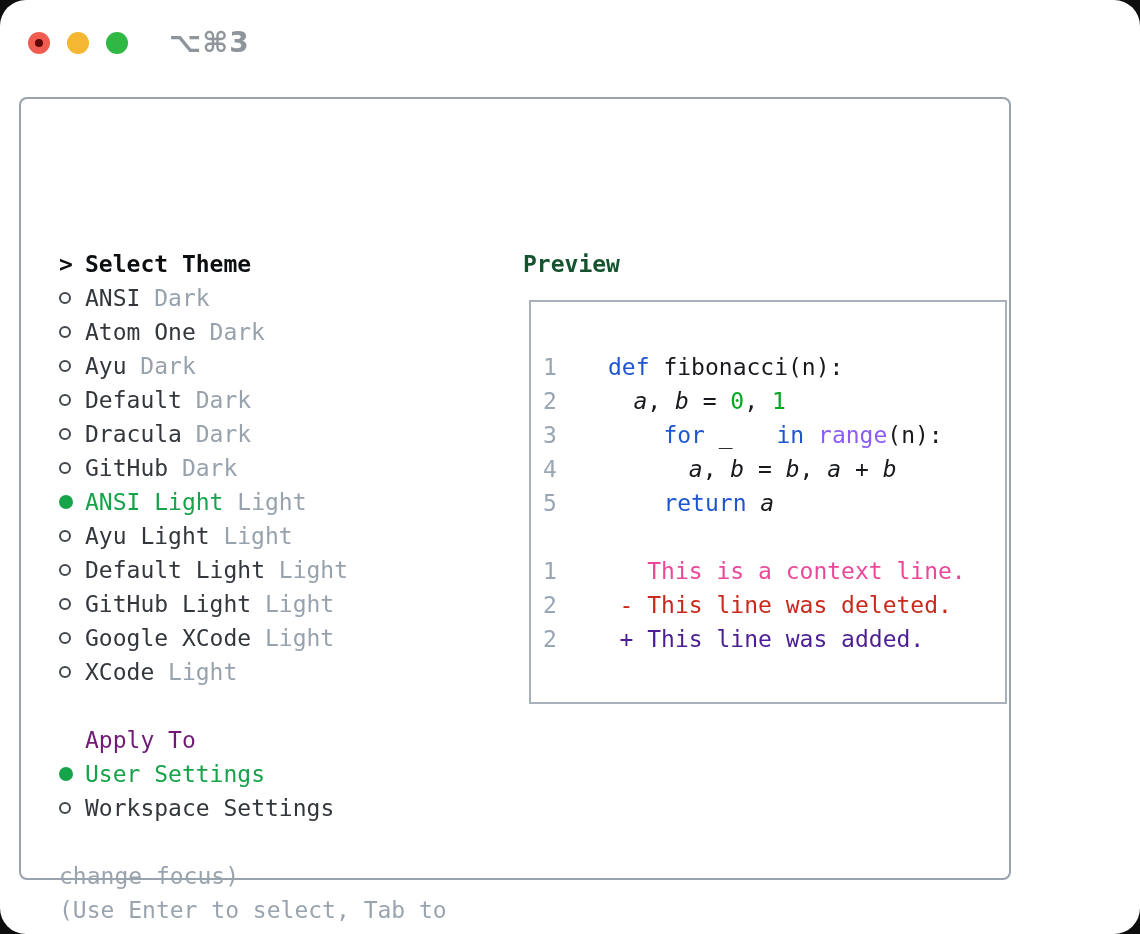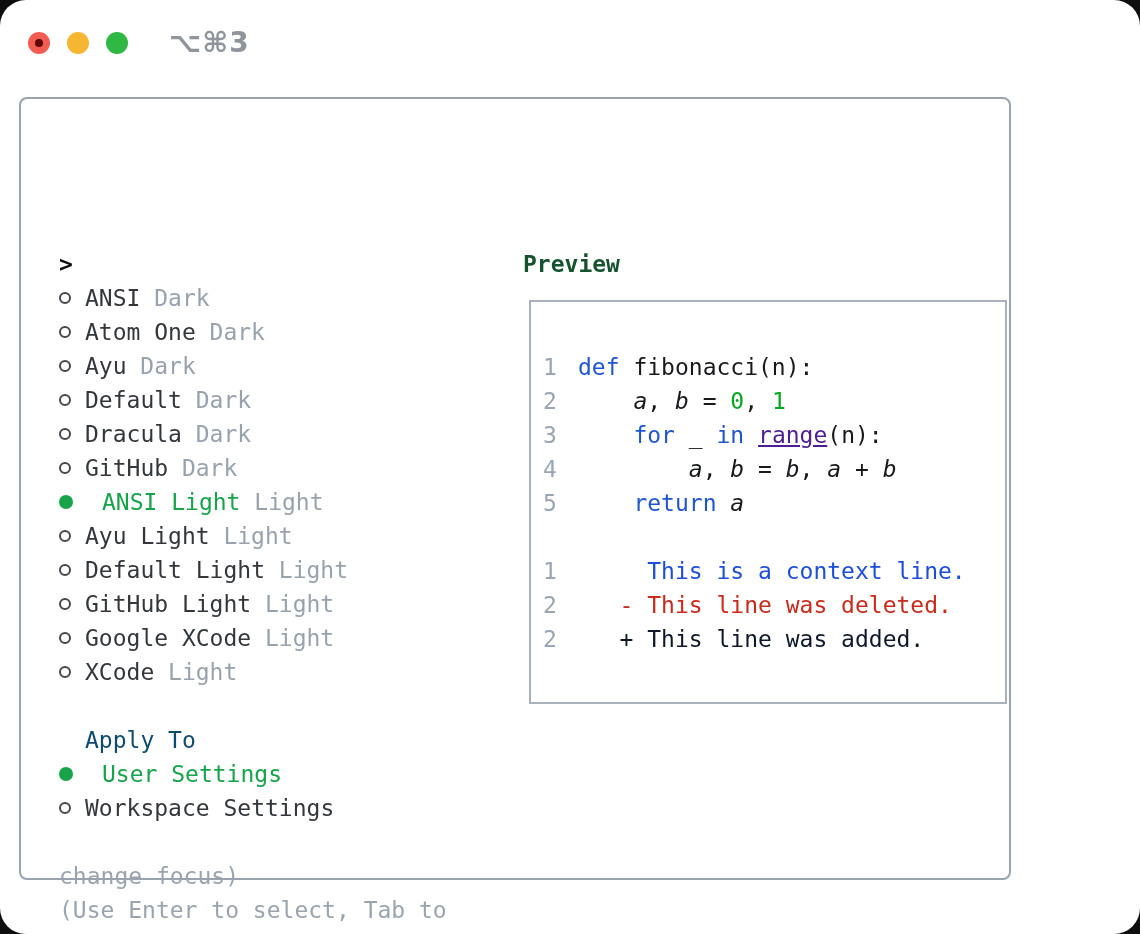--- a/index.html
+++ b/index.html
@@ -43,23 +43,23 @@
   
   .row { display: flex; align-items: center; height: 34px; font-size: 23px; }
   .marker-slot { width: 26px; flex: 0 0 26px; display: flex; align-items: center; }
   .circle {
     width: 12px; height: 12px; border-radius: 50%;
     border: 2px solid #43484e; box-sizing: border-box;
   }
   .circle.filled { border: none; width: 14px; height: 14px; background: #16a34a; }
   .hdr-caret { font-weight: bold; color: #0c0e10; font-size: 23px; }
   .sec-header { font-weight: bold; color: #0c0e10; }
-  .sec-header-plain { color: #0c4a6e; }
+  .sec-header-plain { color: #701a75; }
   .item-name { color: #33373c; text-align: center; }
-  .item-name.selected { color: #16a34a; margin-left: 17px; }
+  .item-name.selected { color: #16a34a; }
   .item-variant { color: #98a2ad; margin-left: 13.8px; }
   .theme-list { position: absolute; left: 38px; top: 148px; }
   .apply-list { position: absolute; left: 38px; top: 624px; }
   .help-text {
     position: absolute; left: 38px; top: 760px;
     color: #9aa4af; font-size: 23px; line-height: 34px;
   }
   
   .preview-title {
     position: absolute; left: 502px; top: 148px;
@@ -71,26 +71,26 @@
     width: 478px; height: 404px;
     border: 2px solid #a9b1bb; box-sizing: border-box;
     padding: 48px 0 0 12px;
     background: #ffffff;
     overflow: hidden;
   }
   .code-line { display: flex; height: 34px; align-items: center; font-size: 23px; white-space: pre; }
   .ln { width: 14px; flex: 0 0 14px; margin-right: 21px; color: #9aa5b3; text-align: left; }
   .tok-p   { color: #17191c; }
   .tok-v   { color: #17191c; font-style: italic; }
-  .tok-k   { color: #1e56cf; }
-  .tok-f   { color: #4c1d95; text-decoration: underline; }
+  .tok-k   { color: #1e56cf; margin-left: 30px; }
+  .tok-f   { color: #8b5cf6; }
   .tok-n   { color: #00a81f; }
-  .tok-ctx { color: #1d4ed8; }
+  .tok-ctx { color: #ec4899; }
   .tok-del { color: #c92a1c; }
-  .tok-add { color: #0f172a; }
+  .tok-add { color: #4c1d95; }
 </style>
 </head>
 <body>
 
 <div class="window">
 
   <div class="titlebar">
     <div class="tl-dot" id="tl-close" style="background: rgb(243, 92, 81);">
       <div class="inner" style="background: rgb(94, 6, 4);"></div>
     </div>
@@ -99,20 +99,21 @@
     <div class="tb-title">⌥⌘3</div>
   </div>
 
   <div class="main-box">
 
     <div class="theme-list" id="theme-list">
       <div class="row">
         <span class="marker-slot">
             <span class="hdr-caret">&gt;</span>
           </span>
+        <span class="sec-header">Select Theme</span>
       </div>
 
     <div class="row">
           <span class="marker-slot">
             <span class="circle"></span>
           </span>
           <span class="item-name">ANSI</span>
           <span class="item-variant">Dark</span>
         </div>
         <div class="row">

